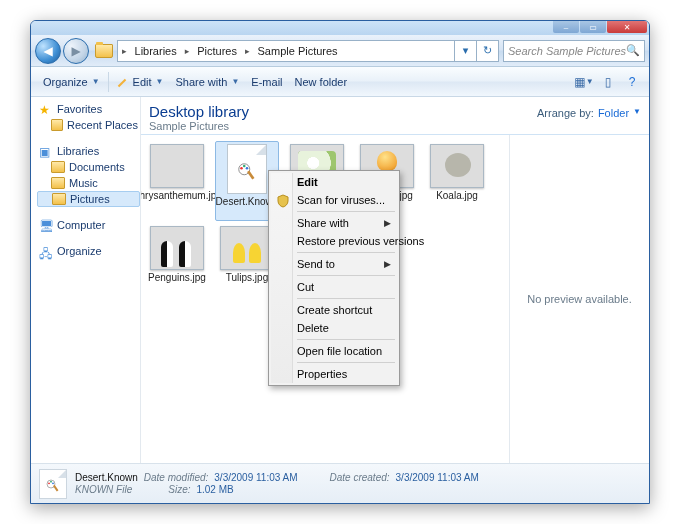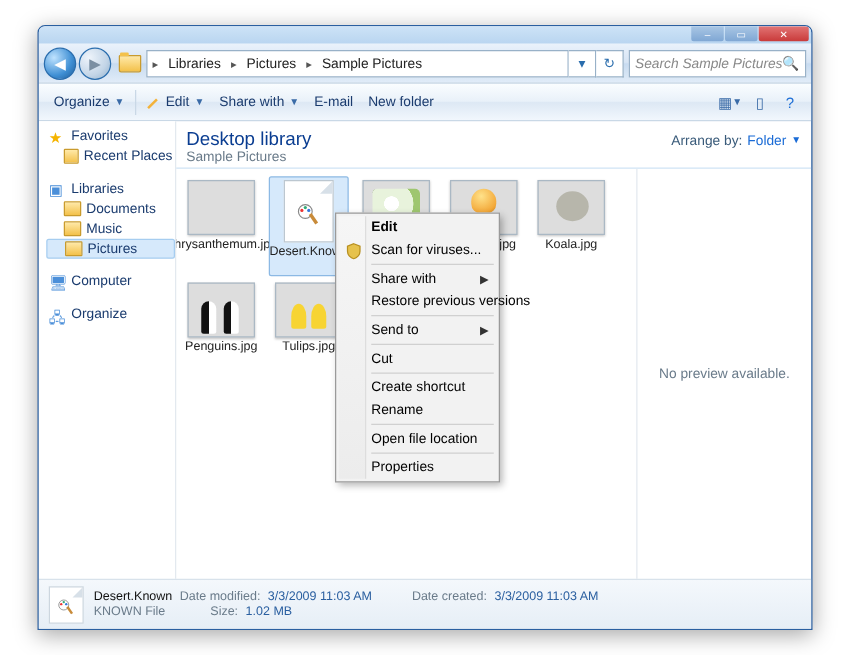--- a/index.html
+++ b/index.html
@@ -52,21 +52,21 @@
 .thumb .fileimg::before { content:""; position:absolute; right:0; top:0; border-width:0 0 10px 10px; border-style:solid; border-color:transparent transparent #d7e0e8 transparent;}
 .thumb .fileimg .paint { position:absolute; left:8px; top:16px; width:22px; height:22px;}
 .preview { width:140px; border-left:1px solid #e3e9ef; display:flex; align-items:center; justify-content:center; font-size:11px; color:#6a7b8a;}
 .statusbar { height:40px; border-top:1px solid #d8e2eb; background: linear-gradient(#f4f8fc,#e6eef6); display:flex; align-items:center; padding:0 8px; font-size:10px; color:#4a5b6a; gap:8px;}
 .statusbar .sicon { width:28px; height:30px; background:#fff; border:1px solid #ccd6df; position:relative;}
 .statusbar .sicon::before { content:""; position:absolute; right:0; top:0; border-width:0 0 8px 8px; border-style:solid; border-color:transparent transparent #d7e0e8 transparent;}
 .statusbar .paint2 { position:absolute; left:5px; top:8px; width:16px;height:16px;}
 .sb-main { display:flex; flex-direction:column; gap:1px;}
 .sb-main .fn { color:#111;}
 .sb-row { display:flex; gap:6px;}
-.sb-label { color:#6a7b8a;}
+.sb-label { color:#6a7b8a;font-style:italic;}
 .sb-val { color:#2a5fa0;}
 .context { position:absolute; left:268px; top:170px; width:132px; background:#f2f2f2; border:1px solid #9a9a9a; box-shadow:2px 3px 6px rgba(0,0,0,0.3); font-size:11px; padding:2px;}
 .context .citem { padding:3px 8px 3px 26px; position:relative; white-space:nowrap;}
 .context .citem.bold { font-weight:600;}
 .context .csep { height:1px; background:#d0d0d0; margin:2px 2px 2px 26px;}
 .context .arrow { position:absolute; right:6px; top:4px; font-size:9px; color:#333;}
 .context .cicon { position:absolute; left:5px; top:3px; width:14px;height:14px;}
 .context .iconstrip { position:absolute; left:2px; top:2px; bottom:2px; width:22px; background:linear-gradient(#f6f6f6,#ececec); border-right:1px solid #ddd;}
 
 .chry { background: radial-gradient(circle at 50% 50%, #ff7a1a 0%, #ff5a00 40%, #b43200 80%);}
@@ -288,18 +288,18 @@
         </svg></span></div>
     <div class="csep"></div>
     <div class="citem">Share with<span class="arrow">▶</span></div>
     <div class="citem">Restore previous versions</div>
     <div class="csep"></div>
     <div class="citem">Send to<span class="arrow">▶</span></div>
     <div class="csep"></div>
     <div class="citem">Cut</div>
     <div class="csep"></div>
     <div class="citem">Create shortcut</div>
-    <div class="citem">Rename</div>
+    <div class="citem">Delete</div>
     <div class="csep"></div>
     <div class="citem">Open file location</div>
     <div class="csep"></div>
     <div class="citem">Properties</div>
   </div>
 
 </body></html>

